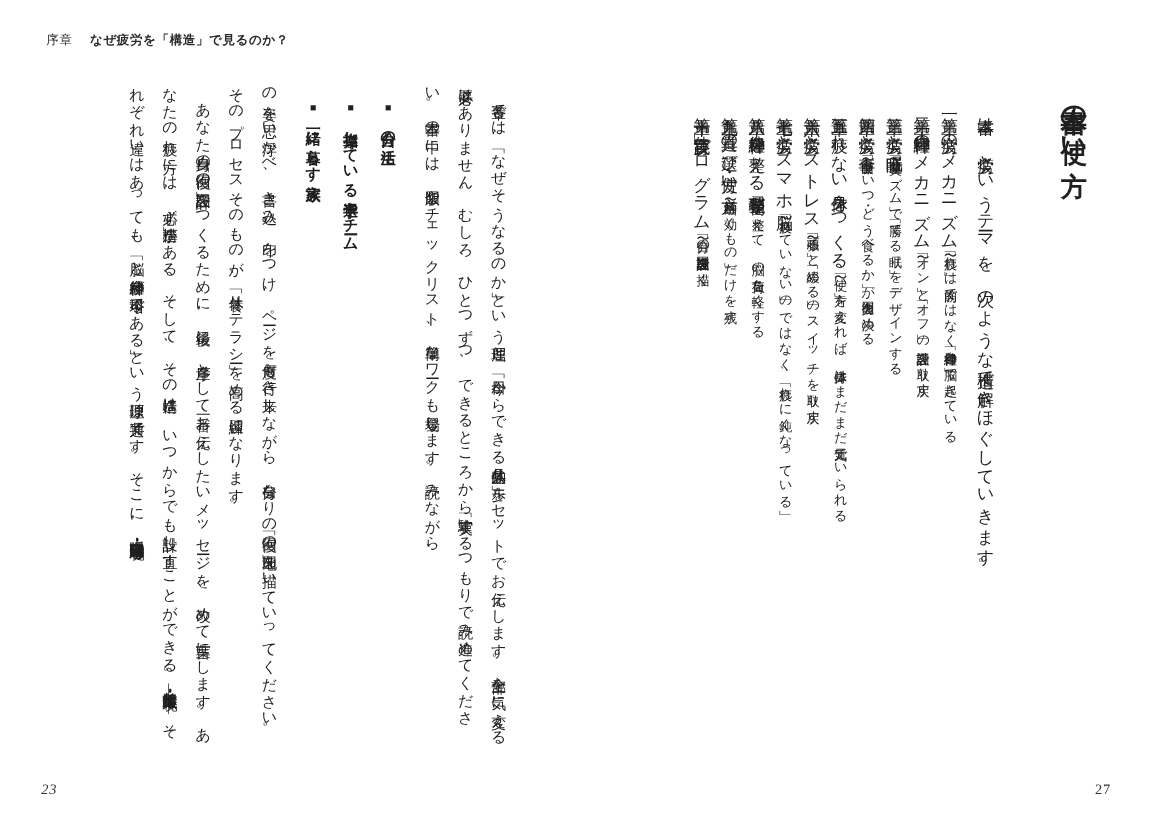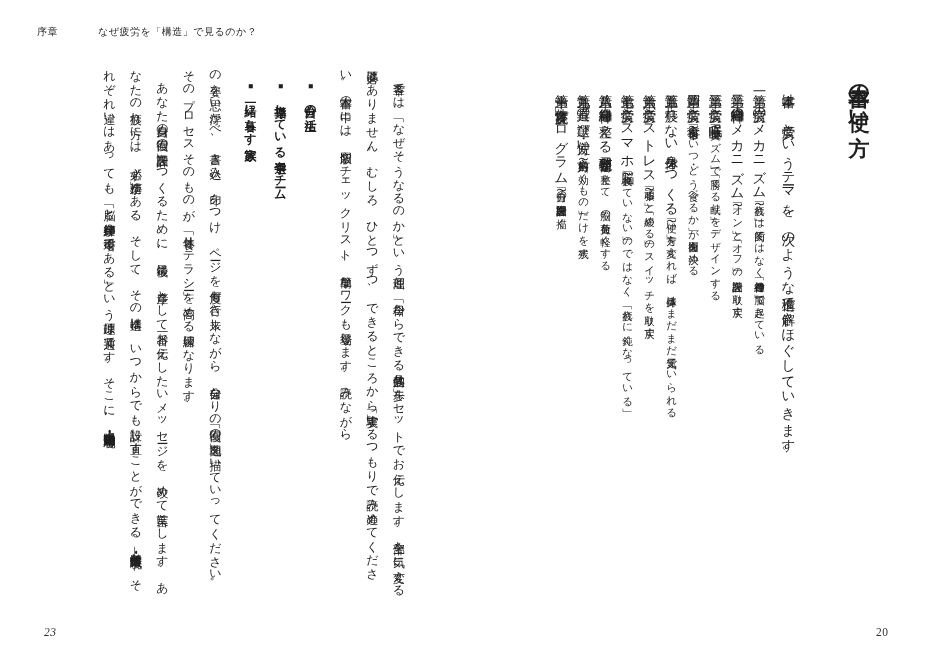--- a/index.html
+++ b/index.html
@@ -13,21 +13,21 @@
 
   
   .running-header {
     position: absolute; top: 25px; left: 37px;
     font-family: "Liberation Sans", "DejaVu Sans", sans-serif;
     font-size: 10px; color: #2a2a2a;
     display: flex; gap: 14px; align-items: baseline;
     letter-spacing: 0.05em;
   }
   .rh-label { font-weight: 400; }
-  .rh-title { font-weight: 400; margin-left: 26px; }
+  .rh-title { font-weight: 700; }
 
   
   .vtext {
     writing-mode: vertical-rl;
     text-orientation: mixed;
     font-family: "Liberation Serif", "DejaVu Serif", serif;
     color: #1f1f1f;
     letter-spacing: 0.02em;
   }
 
@@ -75,21 +75,21 @@
     margin-inline-end: 0.55em;
   }
 
   
   .page-num {
     position: absolute;
     font-family: "Liberation Serif", "DejaVu Serif", serif;
     font-size: 11.5px; color: #333;
     letter-spacing: 0.05em;
   }
-  .pn-left  { left: 44px;  top: 626px; font-style: italic; }
+  .pn-left  { left: 33px;  top: 626px; font-style: italic; }
   .pn-right { left: 876px; top: 626px; }
 </style>
 </head>
 <body>
 
 <div class="running-header">
   <span class="rh-label">序章</span>
   <span class="rh-title">なぜ疲労を「構造」で見るのか？</span>
 </div>
 
@@ -135,13 +135,13 @@
   <ul class="bullets">
     <li><span class="bullet-marker">■</span><span>自分の生活</span></li>
     <li><span class="bullet-marker">■</span><span>指導している選手やチーム</span></li>
     <li><span class="bullet-marker">■</span><span>一緒に暮らす家族</span></li>
   </ul>
   <p>の姿を思い浮かべ、書き込み、印をつけ、ページを何度も行き来しながら、自分なりの「回復の地図」を描いていってください。そのプロセスそのものが、「休養リテラシー」を高める練習になります。</p>
   <p class="p-indent">あなた自身の「回復の設計図」をつくるために、最後に、序章として一番お伝えしたいメッセージを、改めて言葉にします。あなたの疲れ方には、必ず「構造」がある、そして、その構造は、いつからでも設計し直すことができる。年齢・体質・職業・環境——それぞれ違いはあっても、「脳と自律神経が司令塔である」という原理は共通です。そこに、睡眠・栄養・運動・環境・思考の</p>
 </div>
 
 <div class="page-num pn-left">23</div>
-<div class="page-num pn-right">20</div>
+<div class="page-num pn-right">27</div>
 
 </body></html>

